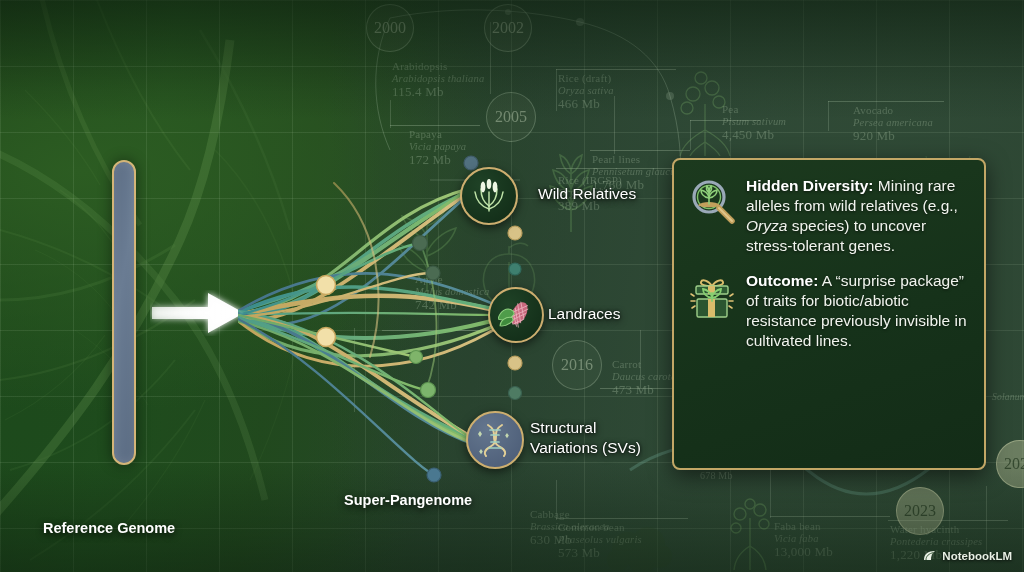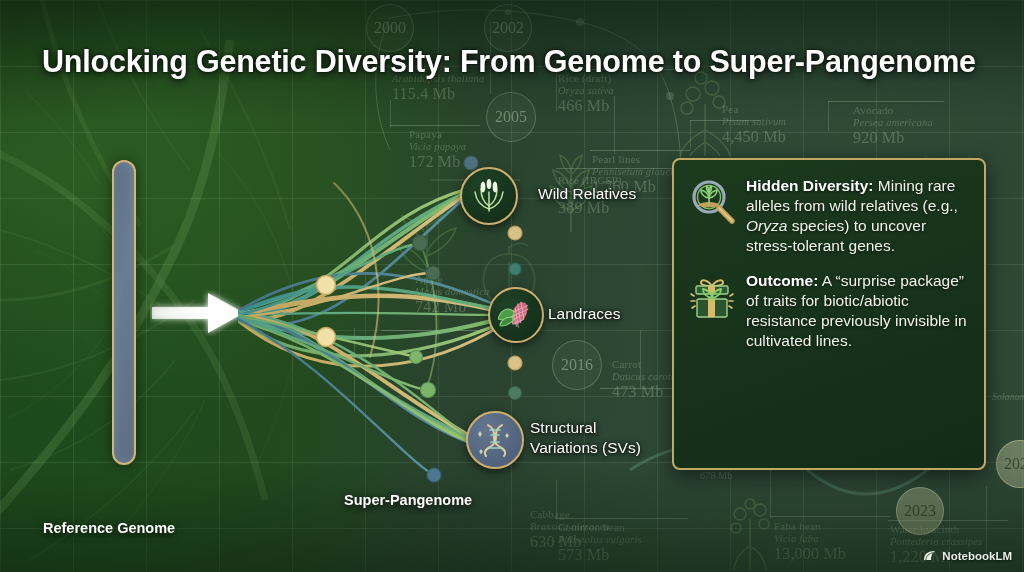--- a/index.html
+++ b/index.html
@@ -53,21 +53,21 @@
   .bgtext {
     position: absolute;
     color: rgba(183,206,176,.30);
     font-family: "Liberation Serif", serif;
     line-height: 1.15;
     white-space: nowrap;
     letter-spacing: .2px;
   }
   .bgtext .nm  { font-size: 11px; }
   .bgtext .sci { font-size: 10.5px; font-style: italic; }
-  .bgtext .mb  { font-size: 16px; }
+  .bgtext .mb  { font-size: 13px; }
   .bgtext.small .nm, .bgtext.small .mb { font-size: 10px; }
   .bgtext.small .sci { font-size: 9.5px; }
 
   .bg-rule {
     position: absolute; height: 1px;
     background: rgba(183,206,176,.30);
   }
   .bg-vrule {
     position: absolute; width: 1px;
     background: rgba(183,206,176,.22);
@@ -396,21 +396,20 @@
       <div class="sci">Solanum lycopersicum</div>
     </div>
     <div class="bgtext small" style="left:700px; top:470px;">
       <div class="mb">678 Mb</div>
     </div>
   </div>
 
   <div class="top-wash"></div>
   <div class="bottom-wash"></div>
 
-  <div id="title">Unlocking Genetic Diversity: From Genome to Super-Pangenome</div>
 
   <div id="refbar"></div>
 
   <svg id="arrow" viewBox="0 0 96 46">
     <defs>
       <filter id="arrglow" x="-40%" y="-60%" width="180%" height="220%">
         <feGaussianBlur stdDeviation="3.2" result="b"></feGaussianBlur>
         <feMerge>
             <feMergeNode in="b"></feMergeNode>
             <feMergeNode in="SourceGraphic"></feMergeNode>

